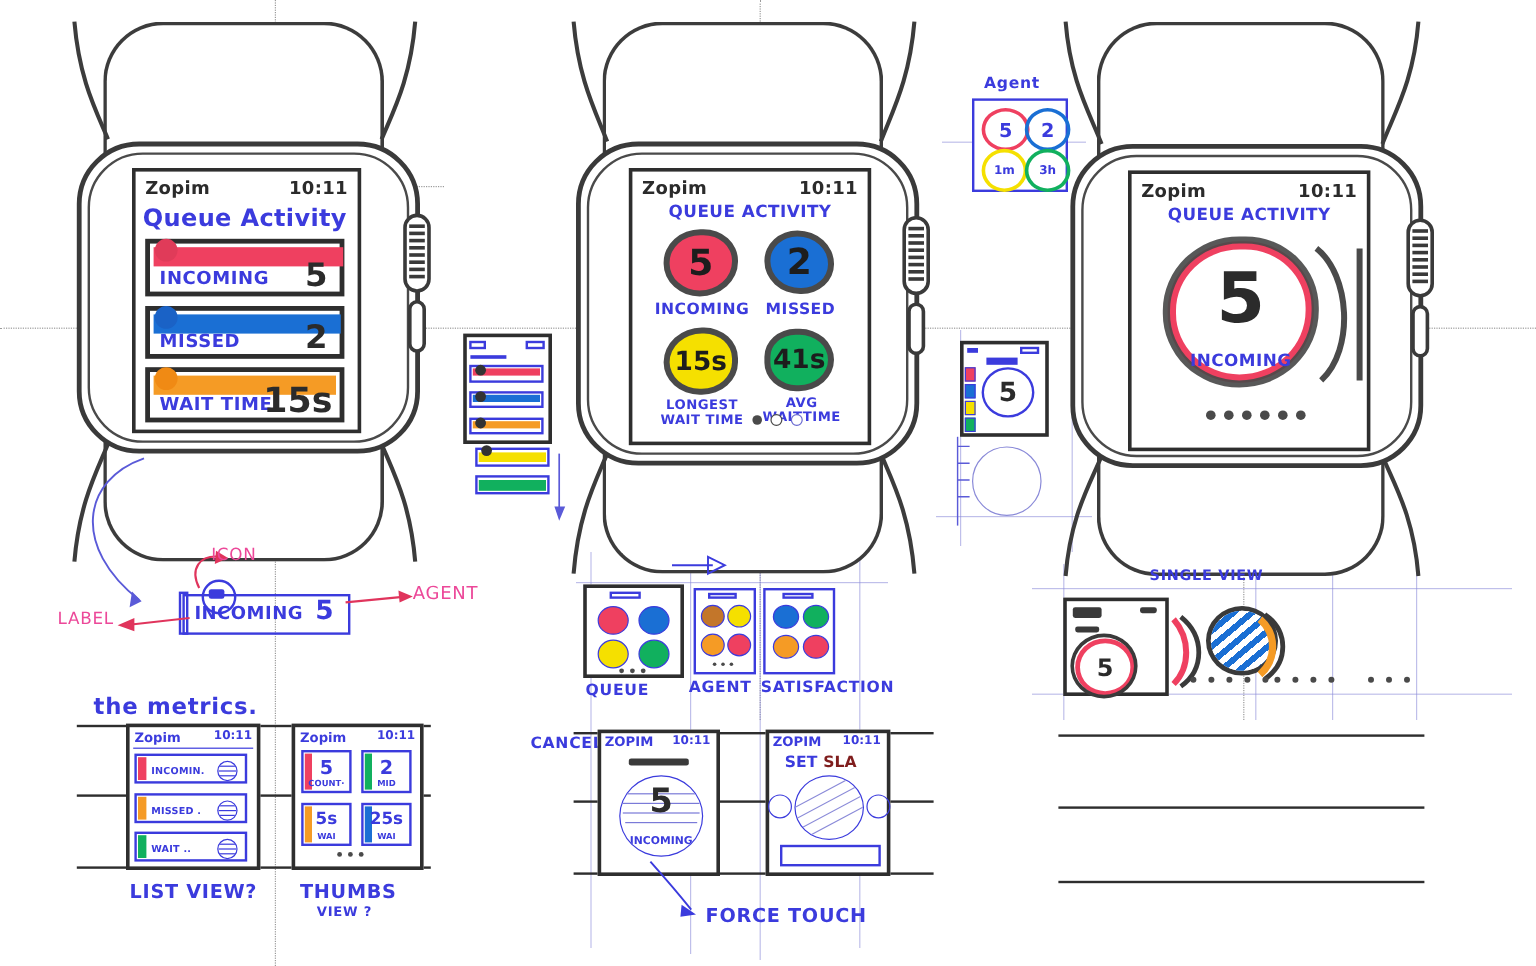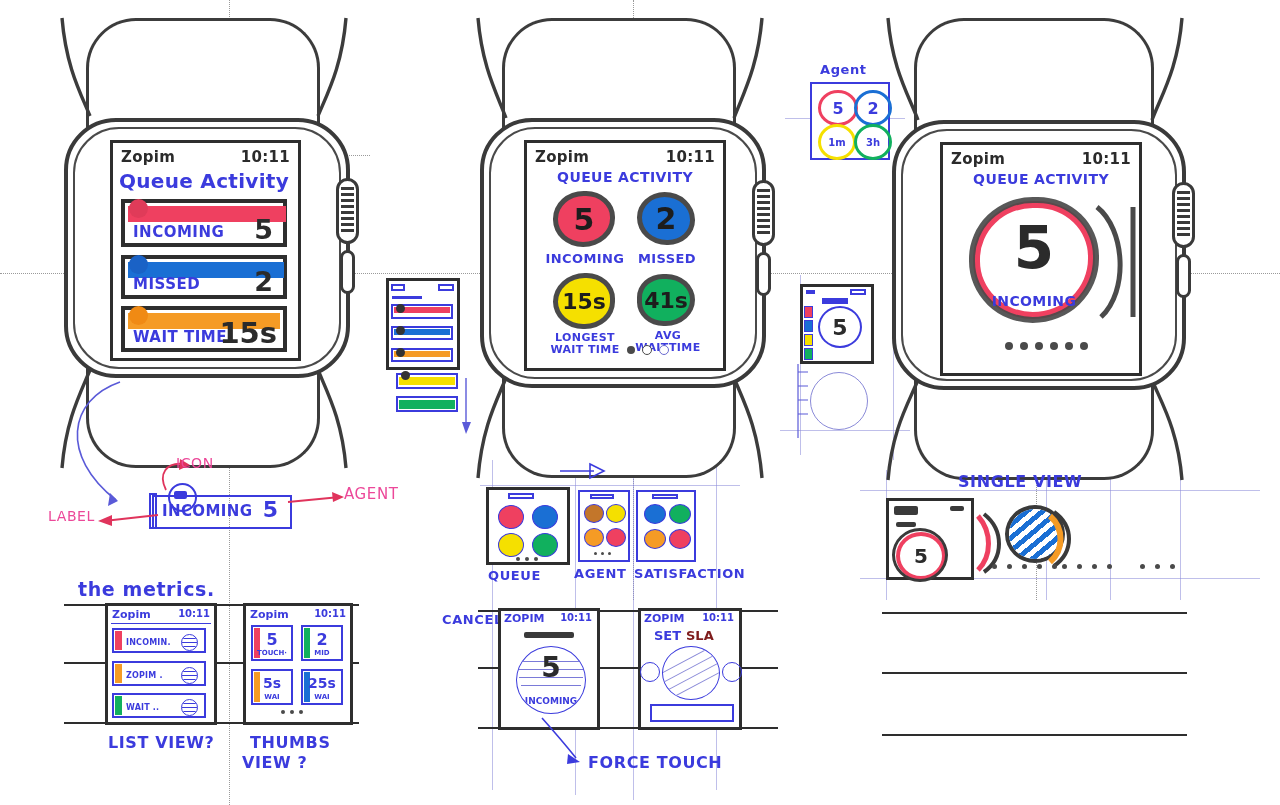--- a/index.html
+++ b/index.html
@@ -363,21 +363,21 @@
       <div class="abs" style="left:1px;top:1px;width:7px;bottom:1px;background:#ef4060;"></div>
       <div class="tiny abs" style="left:12px;top:8px;">INCOMIN.</div>
       <div class="abs" style="right:6px;top:4px;width:15px;height:15px;border:1.4px solid #3b3bdd;border-radius:50%;overflow:hidden;">
         <div style="position:absolute;left:0;right:0;top:3px;height:1.2px;background:#3b3bdd;"></div>
         <div style="position:absolute;left:0;right:0;top:7px;height:1.2px;background:#3b3bdd;"></div>
         <div style="position:absolute;left:0;right:0;top:11px;height:1.2px;background:#3b3bdd;"></div>
       </div>
     </div>
     <div class="tb tb-blue" style="left:7px;top:58px;width:94px;height:25px;">
       <div class="abs" style="left:1px;top:1px;width:7px;bottom:1px;background:#f59b25;"></div>
-      <div class="tiny abs" style="left:12px;top:8px;">ZOPIM .</div>
+      <div class="tiny abs" style="left:12px;top:8px;">MISSED .</div>
       <div class="abs" style="right:6px;top:4px;width:15px;height:15px;border:1.4px solid #3b3bdd;border-radius:50%;overflow:hidden;">
         <div style="position:absolute;left:0;right:0;top:3px;height:1.2px;background:#3b3bdd;"></div>
         <div style="position:absolute;left:0;right:0;top:7px;height:1.2px;background:#3b3bdd;"></div>
         <div style="position:absolute;left:0;right:0;top:11px;height:1.2px;background:#3b3bdd;"></div>
       </div>
     </div>
     <div class="tb tb-blue" style="left:7px;top:90px;width:94px;height:25px;">
       <div class="abs" style="left:1px;top:1px;width:7px;bottom:1px;background:#11b05e;"></div>
       <div class="tiny abs" style="left:12px;top:8px;">WAIT ..</div>
       <div class="abs" style="right:6px;top:4px;width:15px;height:15px;border:1.4px solid #3b3bdd;border-radius:50%;overflow:hidden;">
@@ -390,21 +390,21 @@
   <div class="hand-b abs" style="left:108px;top:733px;font-size:16px;">LIST VIEW?</div>
 
   <div class="abs" style="left:243px;top:603px;width:110px;height:122px;">
     <div class="tb tb-black" style="inset:0;width:110px;height:122px;"></div>
     <div class="abs" style="left:7px;top:5px;font-size:11px;font-weight:700;color:#3b3bdd;">Zopim</div>
     <div class="abs" style="right:7px;top:5px;font-size:10px;font-weight:700;color:#3b3bdd;">10:11</div>
 
     <div class="tb tb-blue" style="left:8px;top:22px;width:42px;height:36px;">
       <div class="abs" style="left:1px;top:1px;width:6px;bottom:1px;background:#ef4060;"></div>
       <div class="abs" style="left:0;right:0;top:3px;text-align:center;font-size:16px;font-weight:700;color:#3b3bdd;">5</div>
-      <div class="tiny2 abs" style="left:0;right:0;bottom:2px;text-align:center;">TOUCH·</div>
+      <div class="tiny2 abs" style="left:0;right:0;bottom:2px;text-align:center;">COUNT·</div>
     </div>
     <div class="tb tb-blue" style="left:58px;top:22px;width:42px;height:36px;">
       <div class="abs" style="left:1px;top:1px;width:6px;bottom:1px;background:#11b05e;"></div>
       <div class="abs" style="left:0;right:0;top:3px;text-align:center;font-size:16px;font-weight:700;color:#3b3bdd;">2</div>
       <div class="tiny2 abs" style="left:0;right:0;bottom:2px;text-align:center;">MID</div>
     </div>
     <div class="tb tb-blue" style="left:8px;top:66px;width:42px;height:36px;">
       <div class="abs" style="left:1px;top:1px;width:6px;bottom:1px;background:#f59b25;"></div>
       <div class="abs" style="left:0;right:0;top:4px;text-align:center;font-size:14px;font-weight:700;color:#3b3bdd;">5s</div>
       <div class="tiny2 abs" style="left:0;right:0;bottom:2px;text-align:center;">WAI</div>
@@ -414,21 +414,21 @@
       <div class="abs" style="left:0;right:0;top:4px;text-align:center;font-size:14px;font-weight:700;color:#3b3bdd;">25s</div>
       <div class="tiny2 abs" style="left:0;right:0;bottom:2px;text-align:center;">WAI</div>
     </div>
     <div class="pgdots" style="left:38px;top:107px;gap:5px;">
       <span style="width:4px;height:4px;"></span>
         <span style="width:4px;height:4px;"></span>
         <span style="width:4px;height:4px;"></span>
     </div>
   </div>
   <div class="hand-b abs" style="left:250px;top:733px;font-size:16px;">THUMBS</div>
-  <div class="hand-b abs" style="left:242px;top:753px;font-size:16px;">VIEW ?</div>
+  <div class="hand-b abs" style="left:264px;top:753px;font-size:11px;">VIEW ?</div>
 
   <svg class="abs" style="left:560px;top:462px;width:48px;height:18px;">
     <path d="M0 9 L34 9" stroke="#3b3bdd" stroke-width="1.6" fill="none"></path>
     <path d="M30 2 L44 9 L30 16 Z" fill="none" stroke="#3b3bdd" stroke-width="1.6"></path>
   </svg>
 
   <div class="abs" style="left:486px;top:487px;width:84px;height:78px;">
     <div class="tb tb-black" style="inset:0;width:84px;height:78px;"></div>
     <div class="tb tb-blue" style="left:22px;top:6px;width:26px;height:6px;"></div>
     <div class="abs" style="left:12px;top:18px;width:24px;height:22px;border-radius:50%;background:#ef4060;border:1.5px solid #3b3bdd;"></div>
@@ -504,21 +504,21 @@
       <div style="position:absolute;left:-8px;top:8px;width:80px;height:1px;background:#8a8ad8;transform:rotate(-28deg);"></div>
       <div style="position:absolute;left:-8px;top:18px;width:80px;height:1px;background:#8a8ad8;transform:rotate(-28deg);"></div>
       <div style="position:absolute;left:-8px;top:28px;width:80px;height:1px;background:#8a8ad8;transform:rotate(-28deg);"></div>
       <div style="position:absolute;left:-8px;top:38px;width:80px;height:1px;background:#8a8ad8;transform:rotate(-28deg);"></div>
     </div>
     <div class="abs" style="left:2px;top:54px;width:18px;height:18px;border:1.6px solid #3b3bdd;border-radius:50%;"></div>
     <div class="abs" style="right:0;top:54px;width:18px;height:18px;border:1.6px solid #3b3bdd;border-radius:50%;"></div>
     <div class="tb tb-blue" style="left:12px;top:96px;width:84px;height:18px;"></div>
   </div>
 
-  <div class="hand-b abs" style="left:958px;top:472px;font-size:16px;">SINGLE VIEW</div>
+  <div class="hand-b abs" style="left:958px;top:472px;font-size:12px;">SINGLE VIEW</div>
 
   <div class="abs" style="left:886px;top:498px;width:88px;height:82px;">
     <div class="tb tb-black" style="inset:0;width:88px;height:82px;"></div>
     <div class="abs" style="left:8px;top:8px;width:24px;height:9px;background:#3a3a3a;border-radius:2px;"></div>
     <div class="abs" style="right:10px;top:8px;width:14px;height:5px;background:#3a3a3a;border-radius:2px;"></div>
     <div class="abs" style="left:10px;top:24px;width:20px;height:5px;background:#3a3a3a;border-radius:2px;"></div>
     <div class="abs" style="left:10px;top:34px;width:42px;height:40px;border:4px solid #ef4060;border-radius:50%;
                 display:flex;align-items:center;justify-content:center;font-size:20px;font-weight:700;color:#2b2b2b;">5</div>
     <div class="abs" style="left:6px;top:30px;width:50px;height:48px;border:3px solid #3a3a3a;border-radius:50%;"></div>
   </div>

